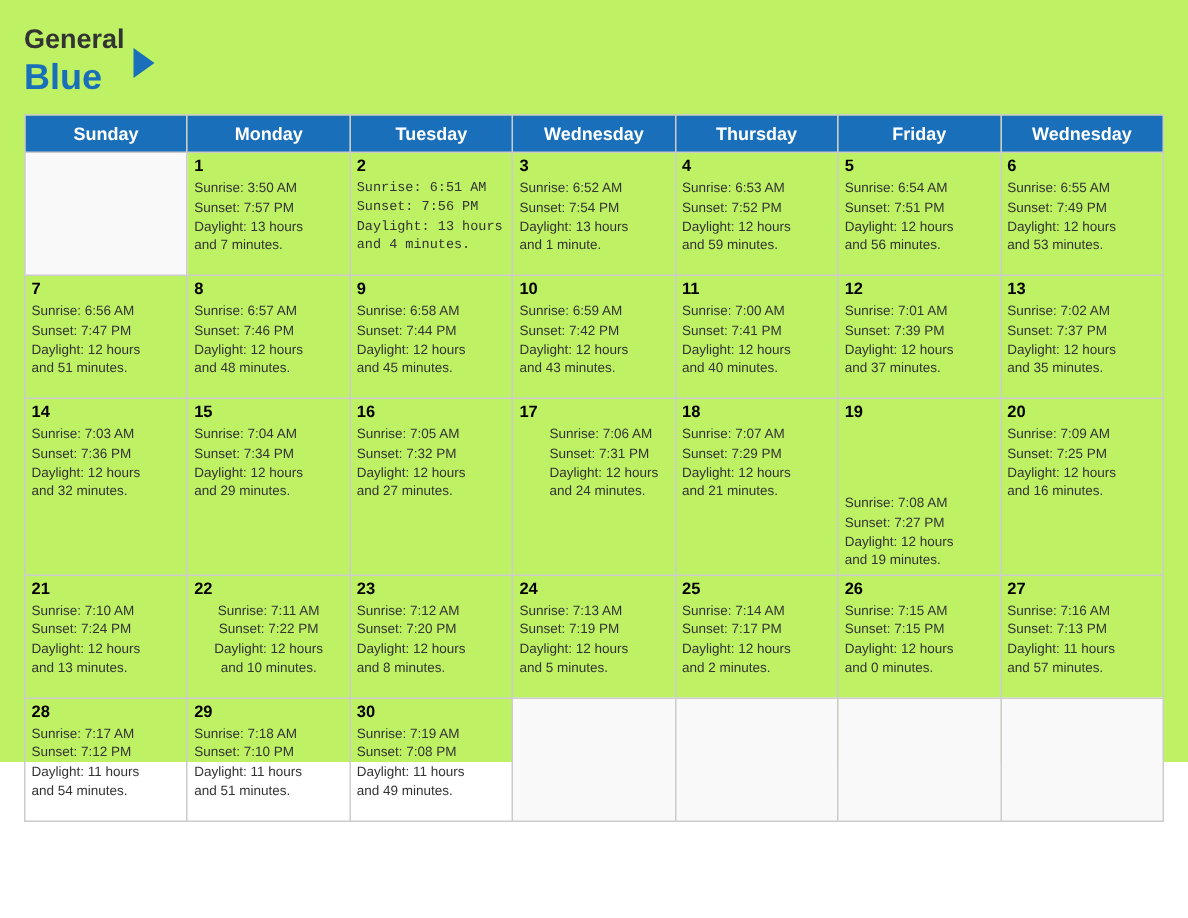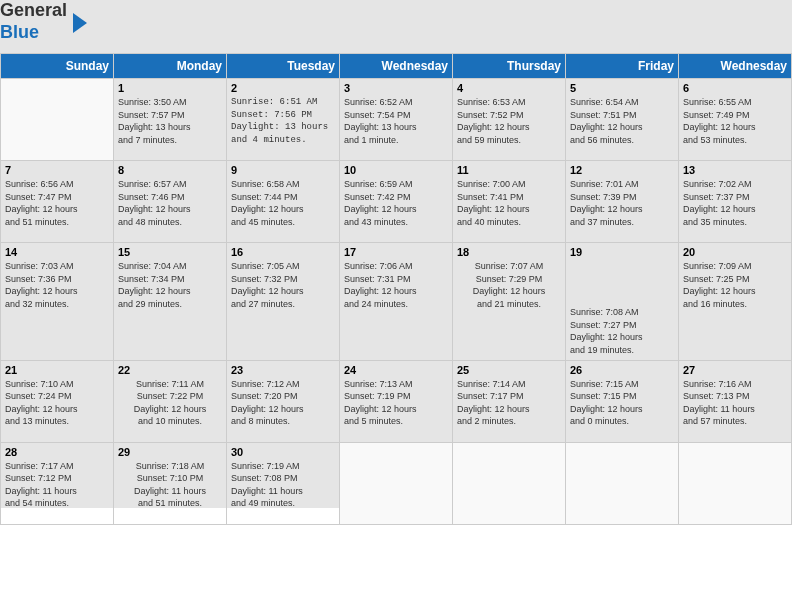--- a/index.html
+++ b/index.html
@@ -6,21 +6,22 @@
     body {
       width: 792px;
       height: 612px;
       font-family: Arial, sans-serif;
       background: #fff;
       overflow: hidden;
     }
     .page {
       width: 792px;
       height: 508px;
-      background: #e5e5e5;
+      padding: 16px;
+      background: #bef264;
     }
     .header {
       display: flex;
       justify-content: space-between;
       align-items: flex-start;
       margin-bottom: 10px;
     }
     .logo {
       display: flex;
       align-items: center;
@@ -41,21 +42,21 @@
     }
     .calendar {
       width: 100%;
       border-collapse: collapse;
       font-size: 10px;
     }
     .calendar thead tr th {
       background: #1a6fba;
       color: #fff;
       padding: 5px 4px;
-      text-align: right;
+      text-align: center;
       font-size: 12px;
       font-weight: bold;
       border: 1px solid #ccc;
     }
     .calendar tbody tr td {
       border: 1px solid #ccc;
       vertical-align: top;
       padding: 3px 4px;
       width: calc(100% / 7);
       height: 82px;
@@ -76,21 +77,21 @@
 </head>
 <body>
 
 <div class="page">
   <div class="header">
     <div class="logo">
       <div>
         <div style="font-size:18px;font-weight:bold;color:#333;line-height:1.2;">
           <span style="color:#333;">General</span>
         </div>
-        <div style="font-size:18px;font-weight:bold;line-height:1.2;">
+        <div style="font-size:24px;font-weight:bold;line-height:1.2;">
           <span style="color:#1a6fba;">Blue</span>
         </div>
       </div>
       <div style="width:0;height:0;border-top:10px solid transparent;border-bottom:10px solid transparent;border-left:14px solid #1a6fba;margin-left:2px;margin-top:2px;"></div>
     </div>
     <div class="title-block">
       <h1></h1>
       <h2></h2>
     </div>
   </div>
@@ -221,28 +222,28 @@
           </td>
           <td>
             <span class="day-num">16</span>
             <div class="day-info" style="white-space: pre-line;">Sunrise: 7:05 AM
 Sunset: 7:32 PM
 Daylight: 12 hours
 and 27 minutes.</div>
           </td>
           <td>
             <span class="day-num">17</span>
-            <div class="day-info" style="white-space: pre-line;">Sunrise: 7:06 AM
+            <div class="day-info" style="white-space: pre-line; margin-left: 20px;">Sunrise: 7:06 AM
 Sunset: 7:31 PM
 Daylight: 12 hours
 and 24 minutes.</div>
           </td>
           <td>
             <span class="day-num">18</span>
-            <div class="day-info" style="white-space: pre-line; text-align: center;">Sunrise: 7:07 AM
+            <div class="day-info" style="white-space: pre-line;">Sunrise: 7:07 AM
 Sunset: 7:29 PM
 Daylight: 12 hours
 and 21 minutes.</div>
           </td>
           <td>
             <span class="day-num">19</span>
             <div class="day-info" style="white-space: pre-line; margin-top: 48px;">Sunrise: 7:08 AM
 Sunset: 7:27 PM
 Daylight: 12 hours
 and 19 minutes.</div>
@@ -309,21 +310,21 @@
         <tr>
           <td>
             <span class="day-num">28</span>
             <div class="day-info" style="white-space: pre-line;">Sunrise: 7:17 AM
 Sunset: 7:12 PM
 Daylight: 11 hours
 and 54 minutes.</div>
           </td>
           <td>
             <span class="day-num">29</span>
-            <div class="day-info" style="white-space: pre-line; text-align: center;">Sunrise: 7:18 AM
+            <div class="day-info" style="white-space: pre-line;">Sunrise: 7:18 AM
 Sunset: 7:10 PM
 Daylight: 11 hours
 and 51 minutes.</div>
           </td>
           <td>
             <span class="day-num">30</span>
             <div class="day-info" style="white-space: pre-line;">Sunrise: 7:19 AM
 Sunset: 7:08 PM
 Daylight: 11 hours
 and 49 minutes.</div>

